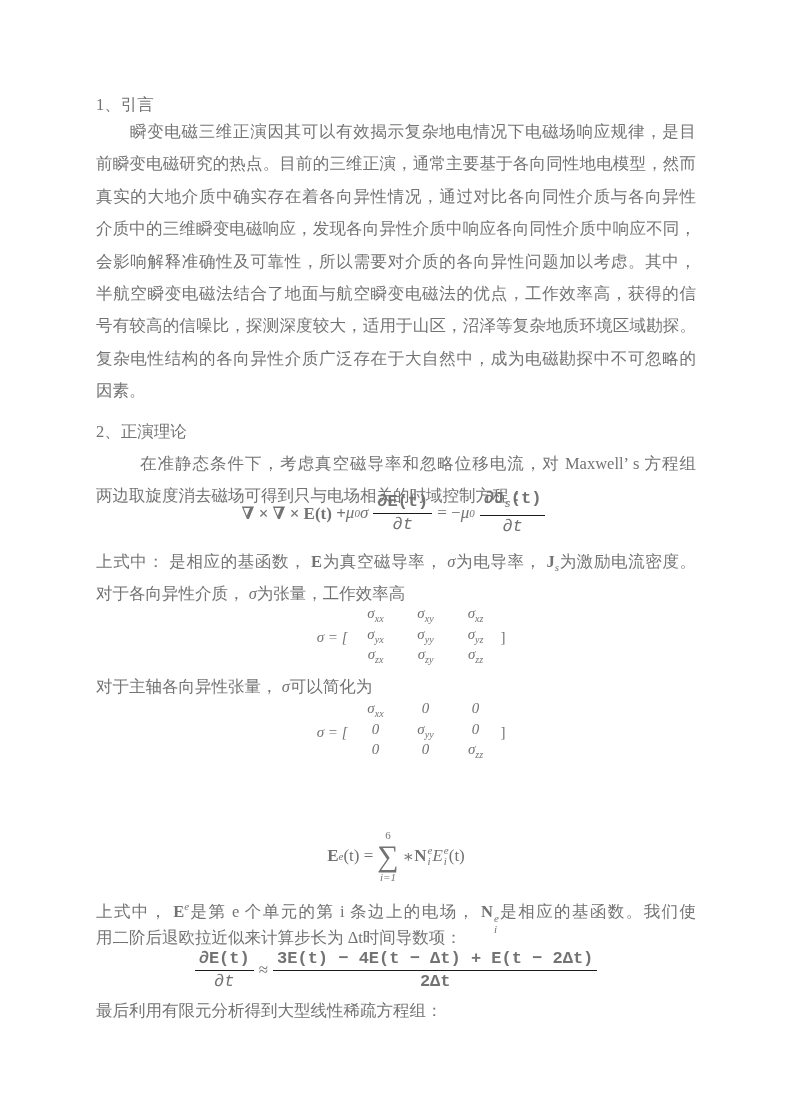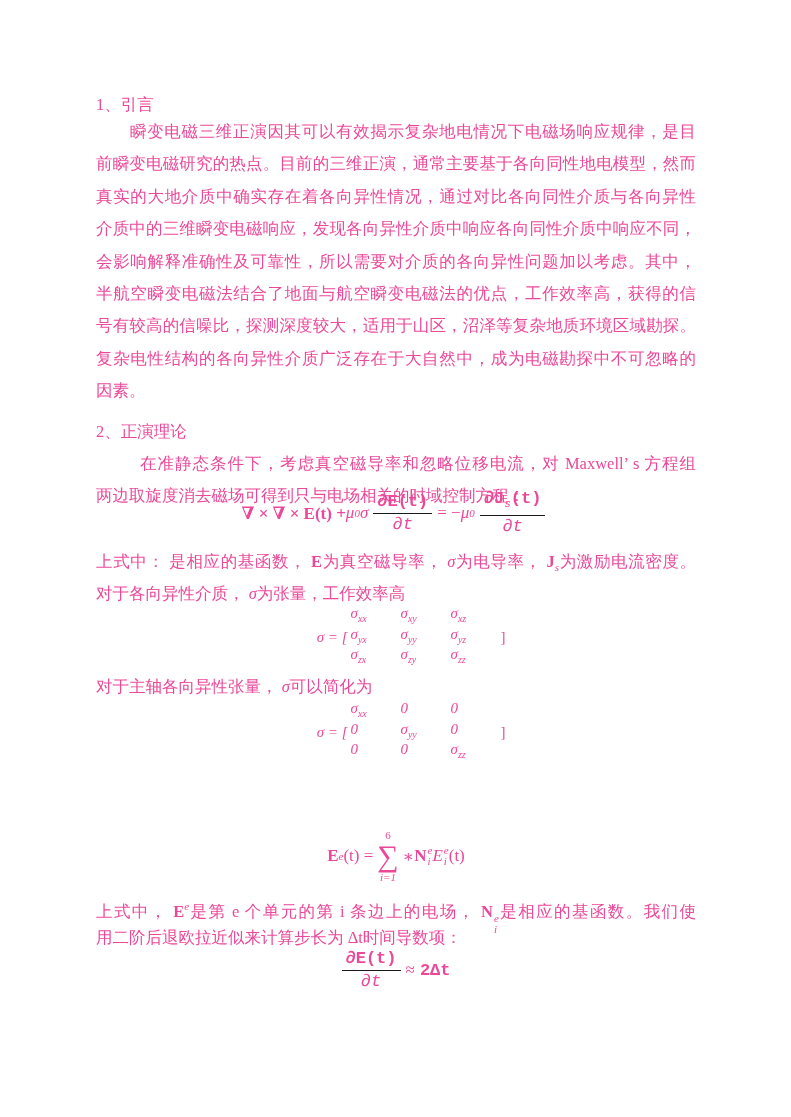--- a/index.html
+++ b/index.html
@@ -1,21 +1,21 @@
 <!DOCTYPE html>
 <html><head>
 <meta charset="utf-8">
 <style>
   html,body{margin:0;padding:0;background:#ffffff;}
   .page{
     position:relative;
     width:791px;height:1117px;
     background:#ffffff;
     font-family:"Liberation Serif","DejaVu Serif",serif;
-    color:#ec4899;
+    color:#737373;
     overflow:hidden;
   }
   .col{position:absolute;left:96px;width:600px;}
   .tline{
     font-size:16.5px;line-height:32.4px;height:32.4px;
     white-space:nowrap;
   }
   .j{text-align:justify;text-align-last:justify;white-space:normal;}
   .heading{font-size:16.5px;line-height:26px;}
   .ind1{text-indent:34px;}
@@ -35,21 +35,21 @@
   .frac .den{padding-top:1px;line-height:20px;}
   .sum{display:inline-flex;flex-direction:column;align-items:center;line-height:1;margin:0 4px;}
   .sum .lim{font-size:11px;line-height:12px;}
   .sum .sig{font-size:30px;line-height:30px;}
   .ss{display:inline-flex;flex-direction:column;align-items:flex-start;font-size:11px;line-height:11px;vertical-align:-5px;margin-left:1px;}
   
   .matrix{position:absolute;left:96px;width:600px;font-size:15px;}
   .mrow{display:flex;justify-content:center;align-items:center;height:20.5px;line-height:20.5px;}
   .mlabel{width:70px;text-align:right;padding-right:3px;font-style:italic;}
   .mclose{width:14px;text-align:left;}
-  .mcell{width:50px;text-align:left;font-style:italic;}
+  .mcell{width:50px;text-align:center;font-style:italic;}
   .mcell sub{font-size:10px;}
 </style>
 </head>
 <body>
 
 <div class="page">
 
   <div class="col heading" style="top:92px">1、引言</div>
 
   <div class="col" style="top:116px">
@@ -183,18 +183,20 @@
     <div class="tline">用二阶后退欧拉近似来计算步长为 Δt时间导数项：</div>
   </div>
 
   <div class="eq" style="top:944px;height:52px">
     <span class="frac">
       <span class="num bold">∂E(t)</span>
       <span class="den it">∂t</span>
     </span>
     <span>≈</span>
     <span class="frac">
+      <span class="num bold">3E(t) − 4E(t − Δt) + E(t − 2Δt)</span>
       <span class="den bold">2Δt</span>
     </span>
   </div>
 
+  <div class="col tline" style="top:995px">最后利用有限元分析得到大型线性稀疏方程组：</div>
 
 </div>
 
 </body></html>

